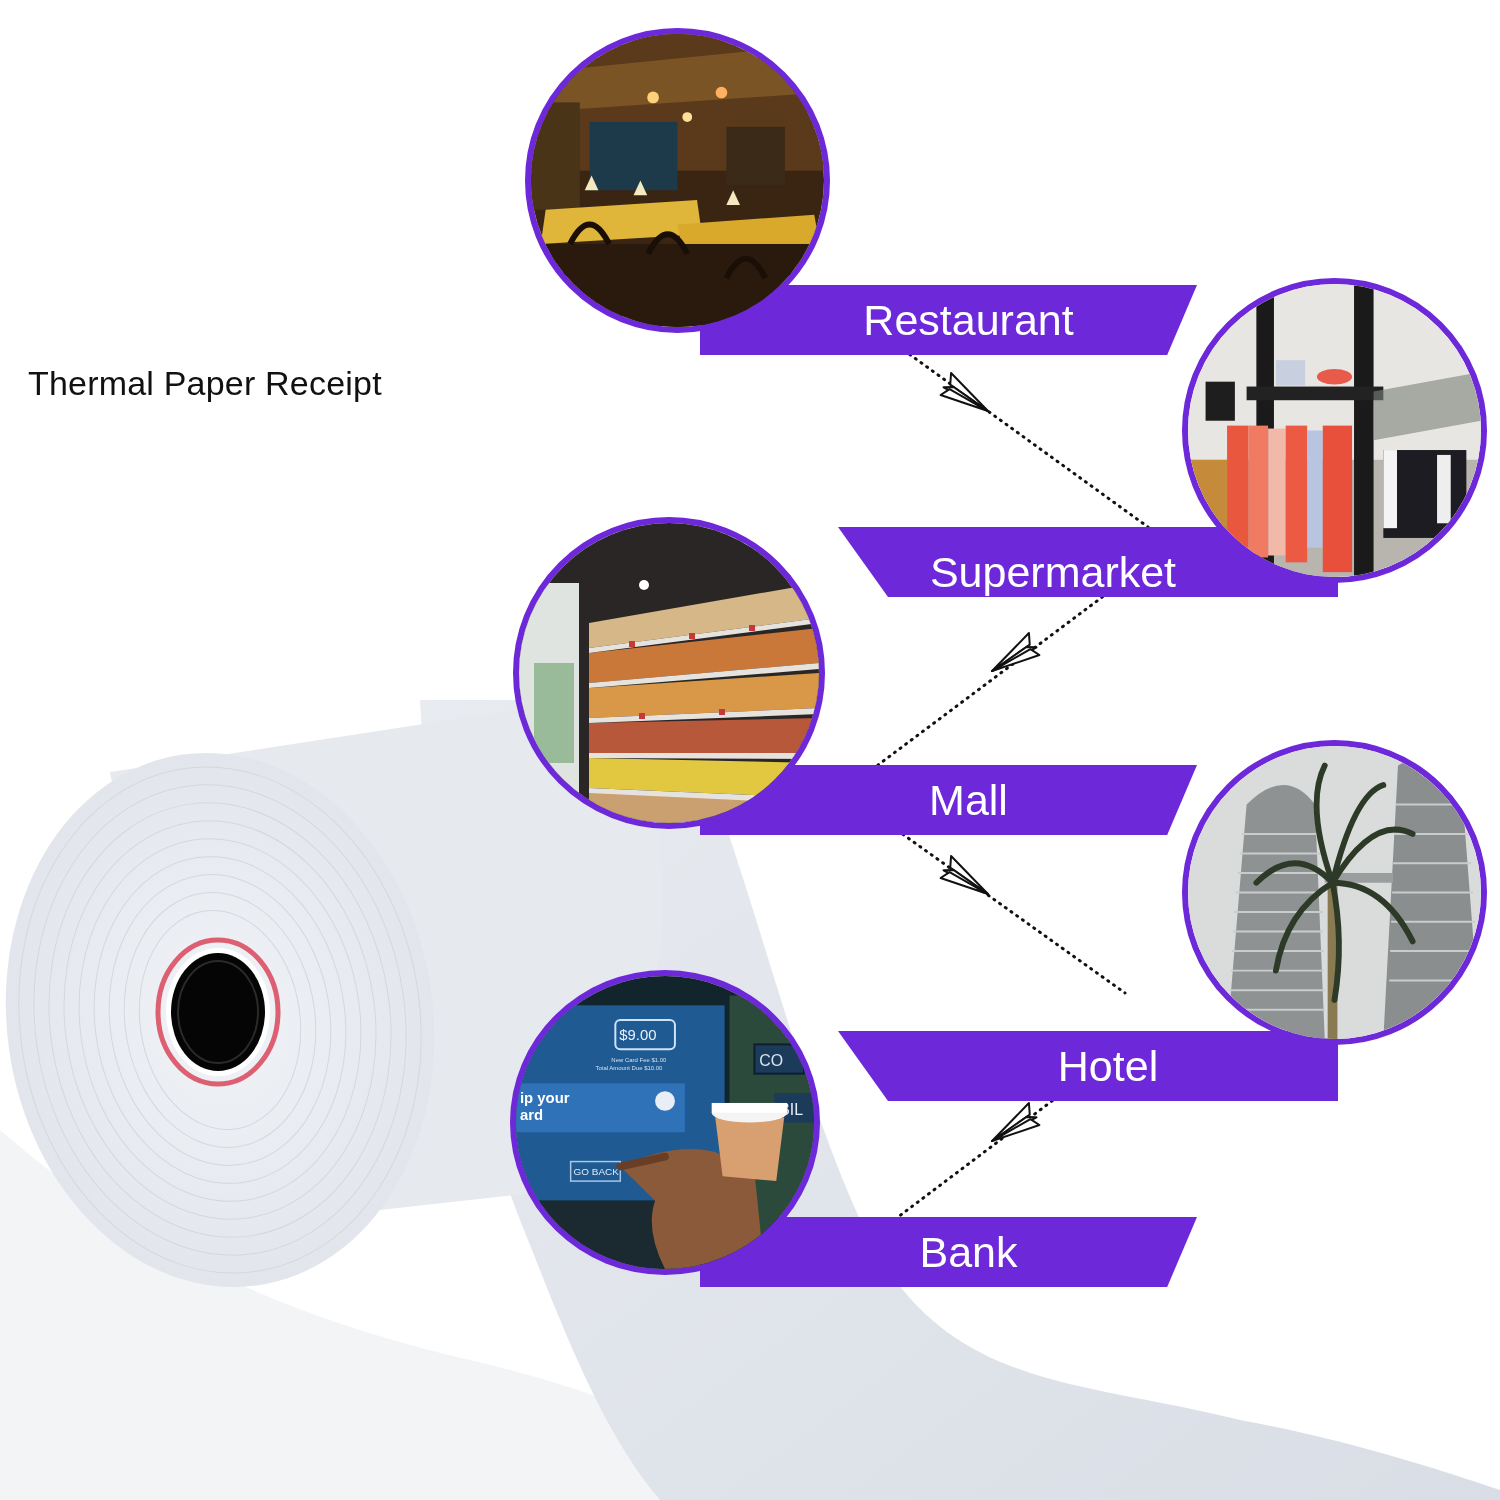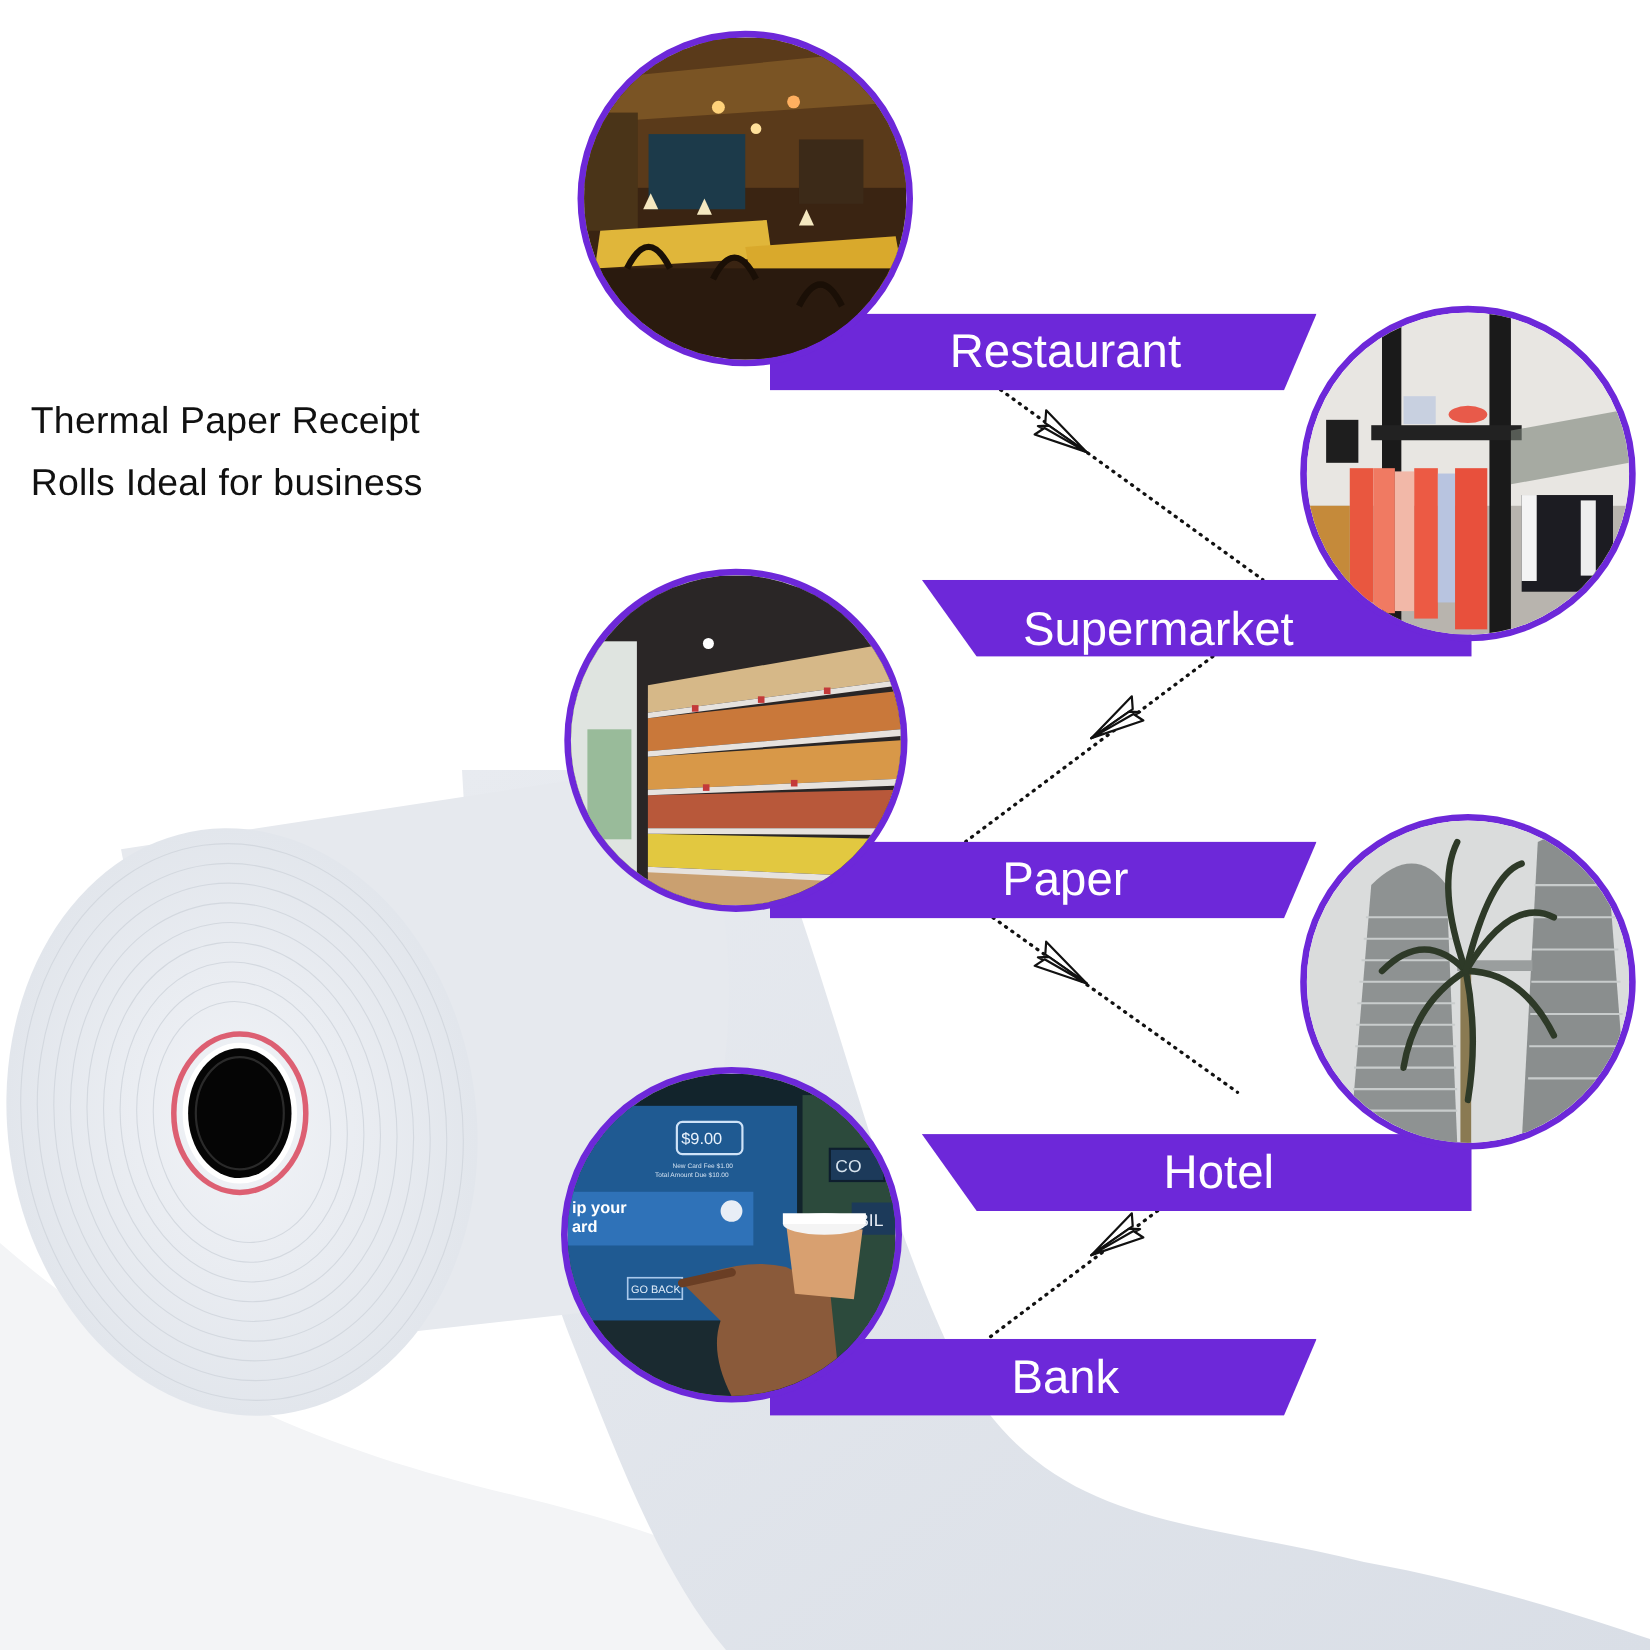--- a/index.html
+++ b/index.html
@@ -86,31 +86,30 @@
 
   <g transform="translate(1015 1125) rotate(145)" fill="#fff" stroke="#111" stroke-width="2" stroke-linejoin="round">
     <path d="M 28 0 L -24 10 L -18 0 Z"></path>
     <path d="M 28 0 L -22 -6 L -14 0 Z"></path>
     <path d="M 28 0 L -20 -14 L -16 -4 Z"></path>
   </g>
 </svg>
 
 <div class="headline">
   <div>Thermal Paper Receipt</div>
-  <div>Rolls Ideal for business</div>
 </div>
 
 <div class="banner right-slant" style="left:700px; top:285px; width:497px; padding-left:40px;">
   <span>Restaurant</span>
 </div>
 <div class="banner left-slant" style="left:838px; top:527px; width:500px; padding-right:110px; padding-left:40px;align-items:flex-end;">
   <span>Supermarket</span>
 </div>
 <div class="banner right-slant" style="left:700px; top:765px; width:497px; padding-left:40px;">
-  <span>Paper</span>
+  <span>Mall</span>
 </div>
 <div class="banner left-slant" style="left:838px; top:1031px; width:500px; padding-left:40px;">
   <span>Hotel</span>
 </div>
 <div class="banner right-slant" style="left:700px; top:1217px; width:497px; padding-left:40px;align-items:center;">
   <span>Bank</span>
 </div>
 
 <div class="circle" style="left:525px; top:28px; width:305px; height:305px;">
   <svg width="100%" height="100%" viewBox="0 0 300 300" preserveAspectRatio="none">

